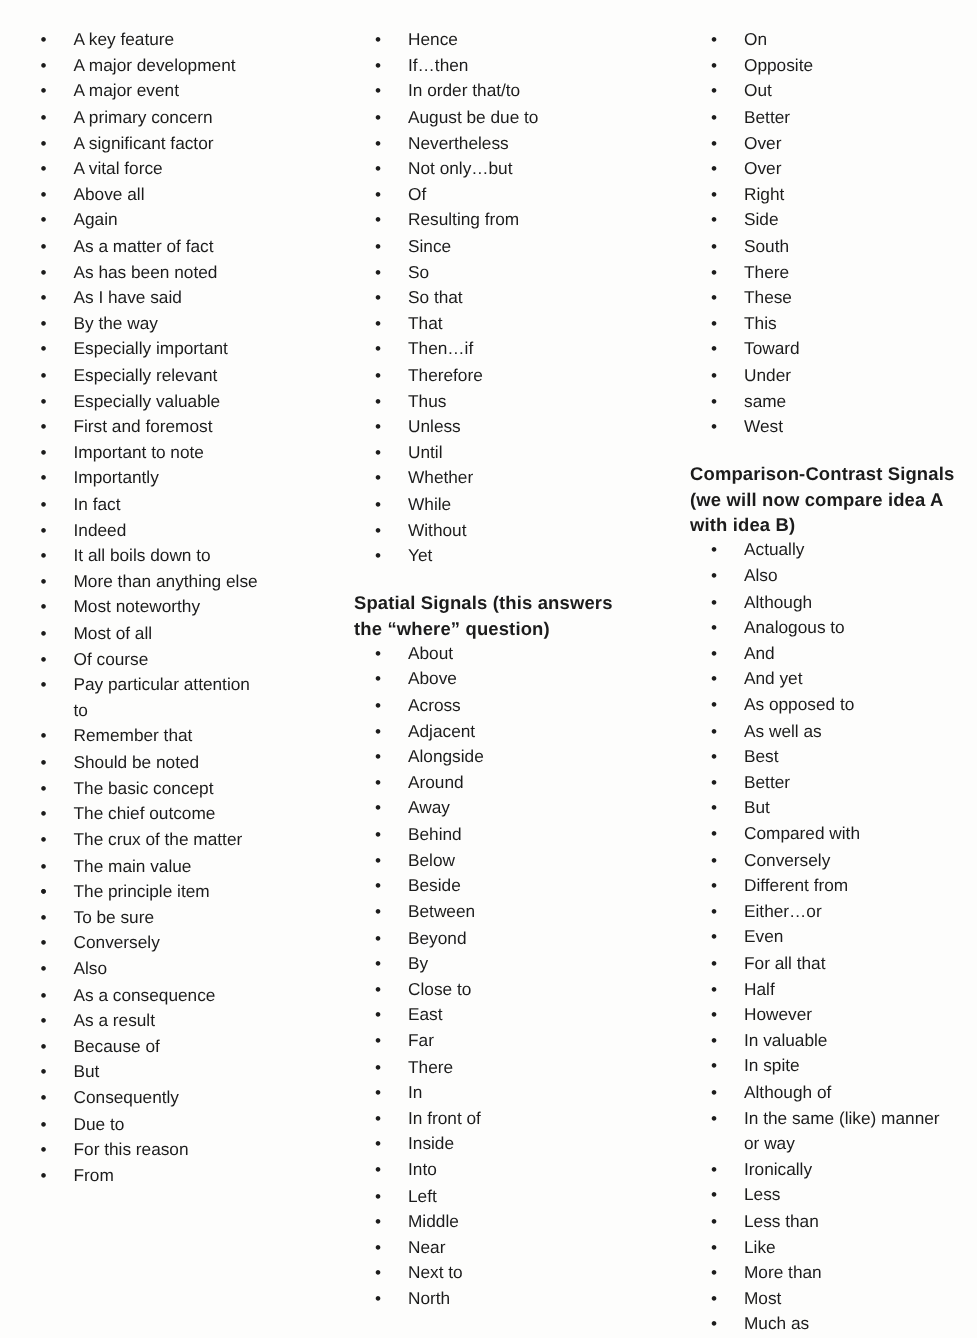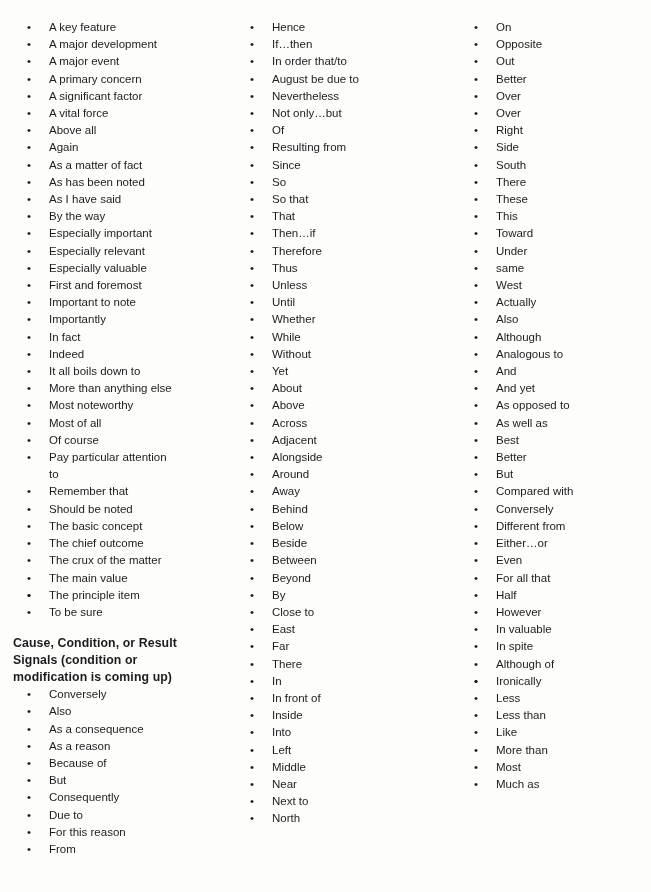--- a/index.html
+++ b/index.html
@@ -89,28 +89,25 @@
         <li class="bullet-item"><span class="bullet">•</span><span class="item-text">Remember that</span></li>
         <li class="bullet-item"><span class="bullet">•</span><span class="item-text">Should be noted</span></li>
         <li class="bullet-item"><span class="bullet">•</span><span class="item-text">The basic concept</span></li>
         <li class="bullet-item"><span class="bullet">•</span><span class="item-text">The chief outcome</span></li>
         <li class="bullet-item"><span class="bullet">•</span><span class="item-text">The crux of the matter</span></li>
         <li class="bullet-item"><span class="bullet">•</span><span class="item-text">The main value</span></li>
         <li class="bullet-item"><span class="bullet">•</span></li>
         <li class="bullet-item"><span class="bullet">•</span><span class="item-text">The principle item</span></li>
         <li class="bullet-item"><span class="bullet">•</span><span class="item-text">To be sure</span></li>
       </ul>
-      <p class="heading">Cause, Condition, or Result
-Signals (condition or
-modification is coming up)</p>
       <ul class="bullet-list">
         <li class="bullet-item"><span class="bullet">•</span><span class="item-text">Conversely</span></li>
         <li class="bullet-item"><span class="bullet">•</span><span class="item-text">Also</span></li>
         <li class="bullet-item"><span class="bullet">•</span><span class="item-text">As a consequence</span></li>
-        <li class="bullet-item"><span class="bullet">•</span><span class="item-text">As a reason</span></li>
+        <li class="bullet-item"><span class="bullet">•</span><span class="item-text">As a result</span></li>
         <li class="bullet-item"><span class="bullet">•</span><span class="item-text">Because of</span></li>
         <li class="bullet-item"><span class="bullet">•</span><span class="item-text">But</span></li>
         <li class="bullet-item"><span class="bullet">•</span><span class="item-text">Consequently</span></li>
         <li class="bullet-item"><span class="bullet">•</span><span class="item-text">Due to</span></li>
         <li class="bullet-item"><span class="bullet">•</span><span class="item-text">For this reason</span></li>
         <li class="bullet-item"><span class="bullet">•</span><span class="item-text">From</span></li>
       </ul>
     </div>
     <div class="column">
       <ul class="bullet-list">
@@ -129,20 +126,22 @@
         <li class="bullet-item"><span class="bullet">•</span><span class="item-text">Then…if</span></li>
         <li class="bullet-item"><span class="bullet">•</span><span class="item-text">Therefore</span></li>
         <li class="bullet-item"><span class="bullet">•</span><span class="item-text">Thus</span></li>
         <li class="bullet-item"><span class="bullet">•</span><span class="item-text">Unless</span></li>
         <li class="bullet-item"><span class="bullet">•</span><span class="item-text">Until</span></li>
         <li class="bullet-item"><span class="bullet">•</span><span class="item-text">Whether</span></li>
         <li class="bullet-item"><span class="bullet">•</span><span class="item-text">While</span></li>
         <li class="bullet-item"><span class="bullet">•</span><span class="item-text">Without</span></li>
         <li class="bullet-item"><span class="bullet">•</span><span class="item-text">Yet</span></li>
       </ul>
+      <p class="heading">Spatial Signals (this answers
+the “where” question)</p>
       <ul class="bullet-list">
         <li class="bullet-item"><span class="bullet">•</span><span class="item-text">About</span></li>
         <li class="bullet-item"><span class="bullet">•</span><span class="item-text">Above</span></li>
         <li class="bullet-item"><span class="bullet">•</span><span class="item-text">Across</span></li>
         <li class="bullet-item"><span class="bullet">•</span><span class="item-text">Adjacent</span></li>
         <li class="bullet-item"><span class="bullet">•</span><span class="item-text">Alongside</span></li>
         <li class="bullet-item"><span class="bullet">•</span><span class="item-text">Around</span></li>
         <li class="bullet-item"><span class="bullet">•</span><span class="item-text">Away</span></li>
         <li class="bullet-item"><span class="bullet">•</span><span class="item-text">Behind</span></li>
         <li class="bullet-item"><span class="bullet">•</span><span class="item-text">Below</span></li>
@@ -177,20 +176,23 @@
         <li class="bullet-item"><span class="bullet">•</span><span class="item-text">Side</span></li>
         <li class="bullet-item"><span class="bullet">•</span><span class="item-text">South</span></li>
         <li class="bullet-item"><span class="bullet">•</span><span class="item-text">There</span></li>
         <li class="bullet-item"><span class="bullet">•</span><span class="item-text">These</span></li>
         <li class="bullet-item"><span class="bullet">•</span><span class="item-text">This</span></li>
         <li class="bullet-item"><span class="bullet">•</span><span class="item-text">Toward</span></li>
         <li class="bullet-item"><span class="bullet">•</span><span class="item-text">Under</span></li>
         <li class="bullet-item"><span class="bullet">•</span><span class="item-text">same</span></li>
         <li class="bullet-item"><span class="bullet">•</span><span class="item-text">West</span></li>
       </ul>
+      <p class="heading">Comparison-Contrast Signals
+(we will now compare idea A
+with idea B)</p>
       <ul class="bullet-list">
         <li class="bullet-item"><span class="bullet">•</span><span class="item-text">Actually</span></li>
         <li class="bullet-item"><span class="bullet">•</span><span class="item-text">Also</span></li>
         <li class="bullet-item"><span class="bullet">•</span><span class="item-text">Although</span></li>
         <li class="bullet-item"><span class="bullet">•</span><span class="item-text">Analogous to</span></li>
         <li class="bullet-item"><span class="bullet">•</span><span class="item-text">And</span></li>
         <li class="bullet-item"><span class="bullet">•</span><span class="item-text">And yet</span></li>
         <li class="bullet-item"><span class="bullet">•</span><span class="item-text">As opposed to</span></li>
         <li class="bullet-item"><span class="bullet">•</span><span class="item-text">As well as</span></li>
         <li class="bullet-item"><span class="bullet">•</span><span class="item-text">Best</span></li>
@@ -200,21 +202,22 @@
         <li class="bullet-item"><span class="bullet">•</span><span class="item-text">Conversely</span></li>
         <li class="bullet-item"><span class="bullet">•</span><span class="item-text">Different from</span></li>
         <li class="bullet-item"><span class="bullet">•</span><span class="item-text">Either…or</span></li>
         <li class="bullet-item"><span class="bullet">•</span><span class="item-text">Even</span></li>
         <li class="bullet-item"><span class="bullet">•</span><span class="item-text">For all that</span></li>
         <li class="bullet-item"><span class="bullet">•</span><span class="item-text">Half</span></li>
         <li class="bullet-item"><span class="bullet">•</span><span class="item-text">However</span></li>
         <li class="bullet-item"><span class="bullet">•</span><span class="item-text">In valuable</span></li>
         <li class="bullet-item"><span class="bullet">•</span><span class="item-text">In spite</span></li>
         <li class="bullet-item"><span class="bullet">•</span><span class="item-text">Although of</span></li>
-        <li class="bullet-item"><span class="bullet">•</span></li>
+        <li class="bullet-item"><span class="bullet">•</span><span class="item-text">In the same (like) manner
+or way</span></li>
         <li class="bullet-item"><span class="bullet">•</span><span class="item-text">Ironically</span></li>
         <li class="bullet-item"><span class="bullet">•</span><span class="item-text">Less</span></li>
         <li class="bullet-item"><span class="bullet">•</span><span class="item-text">Less than</span></li>
         <li class="bullet-item"><span class="bullet">•</span><span class="item-text">Like</span></li>
         <li class="bullet-item"><span class="bullet">•</span><span class="item-text">More than</span></li>
         <li class="bullet-item"><span class="bullet">•</span><span class="item-text">Most</span></li>
         <li class="bullet-item"><span class="bullet">•</span><span class="item-text">Much as</span></li>
       </ul>
     </div>
   </div>

